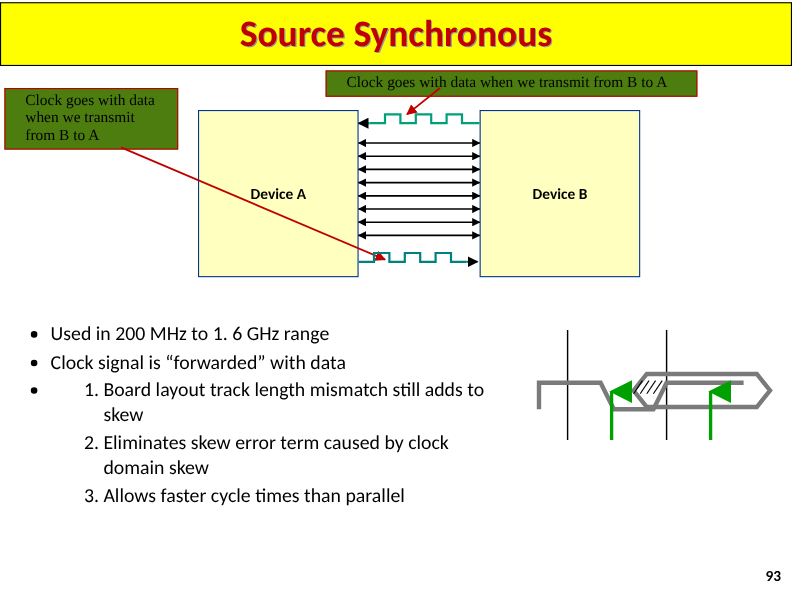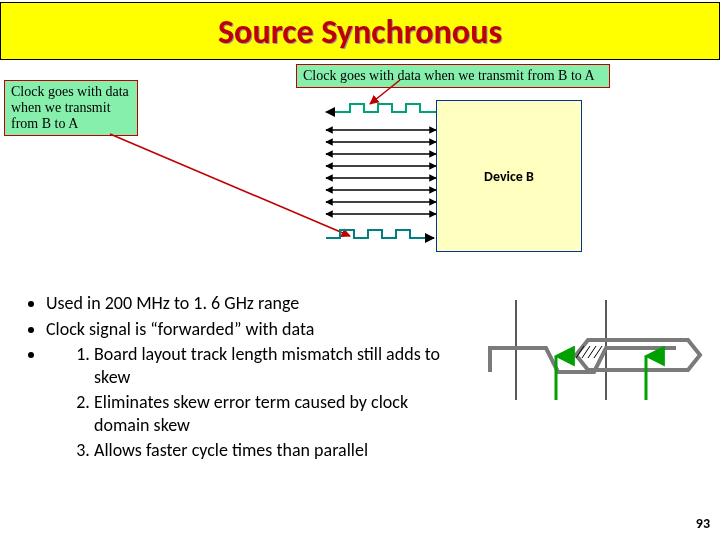--- a/index.html
+++ b/index.html
@@ -4,22 +4,22 @@
 <style>
   html,body{margin:0;padding:0;width:720px;height:540px;background:#fff;
     font-family:"Segoe UI",Calibri,Arial,sans-serif;color:#000;}
   .slide{position:relative;width:720px;height:540px;}
   .title-bar{position:absolute;left:0;top:2px;width:718px;height:56px;
     background:#ffff00;border:1px solid #000;display:flex;
     align-items:center;justify-content:center;}
   .title-bar .emph{font-size:34px;font-weight:700;color:#c00000;
     text-shadow:1px 1px 0 #999;}
   .title-bar .rest{font-size:34px;font-weight:400;color:#000;margin-left:6px;}
-  .callout-box{position:absolute;border:1px solid #c00000;background:#86efac;
-    font-family:"Times New Roman",serif;font-size:14px;padding:3px 6px;}
+  .callout-box{position:absolute;border:1px solid #c00000;background:#4d7c0f;
+    font-family:"Times New Roman",serif;font-size:14px;padding:3px 18px;}
   .callout-left{left:4px;top:80px;width:120px;}
   .callout-top{left:296px;top:64px;width:300px;}
   .device{position:absolute;top:100px;width:144px;height:150px;
     background:#ffffc0;border:1.5px solid #003399;display:flex;
     align-items:center;justify-content:center;font-size:14px;font-weight:600;}
   .devA{left:180px;}
   .devB{left:436px;text-align:right;}
   svg.wires{position:absolute;left:0;top:0;pointer-events:none;}
   .bullets{position:absolute;left:20px;top:288px;width:436px;
     font-size:18px;line-height:1.25;}
@@ -34,20 +34,23 @@
 
 <div class="slide">
 
   <div class="title-bar">
     <span class="emph">Source Synchronous</span>
   </div>
 
   <div class="callout-box callout-left">Clock goes with data when we transmit from B to A</div>
   <div class="callout-box callout-top">Clock goes with data when we transmit from B to A</div>
 
+  <div class="device devA">
+    <span>Device A</span>
+  </div>
   <div class="device devB">
     <span>Device B</span>
   </div>
 
   <svg class="wires" width="720" height="300">
     <defs>
       <marker id="arr-red" viewBox="0 0 10 10" refX="9" refY="5" markerWidth="6" markerHeight="6" orient="auto">
         <path d="M0,0 L10,5 L0,10 z" fill="#c00000"></path>
       </marker>
       <marker id="arr-black" viewBox="0 0 10 10" refX="9" refY="5" markerWidth="5" markerHeight="5" orient="auto">

